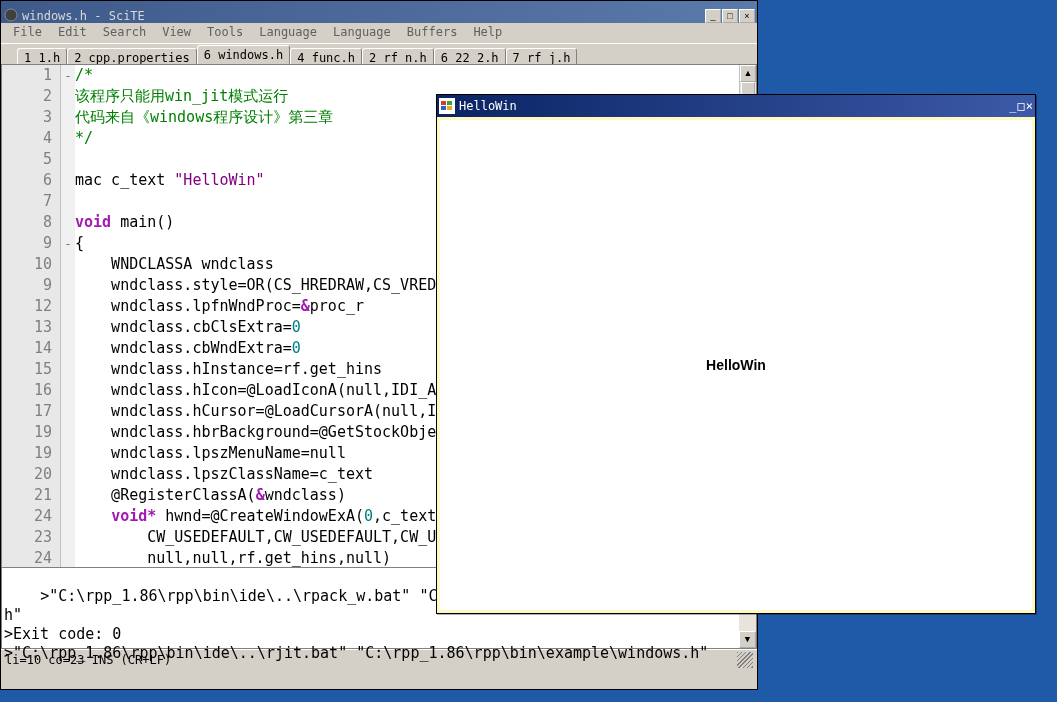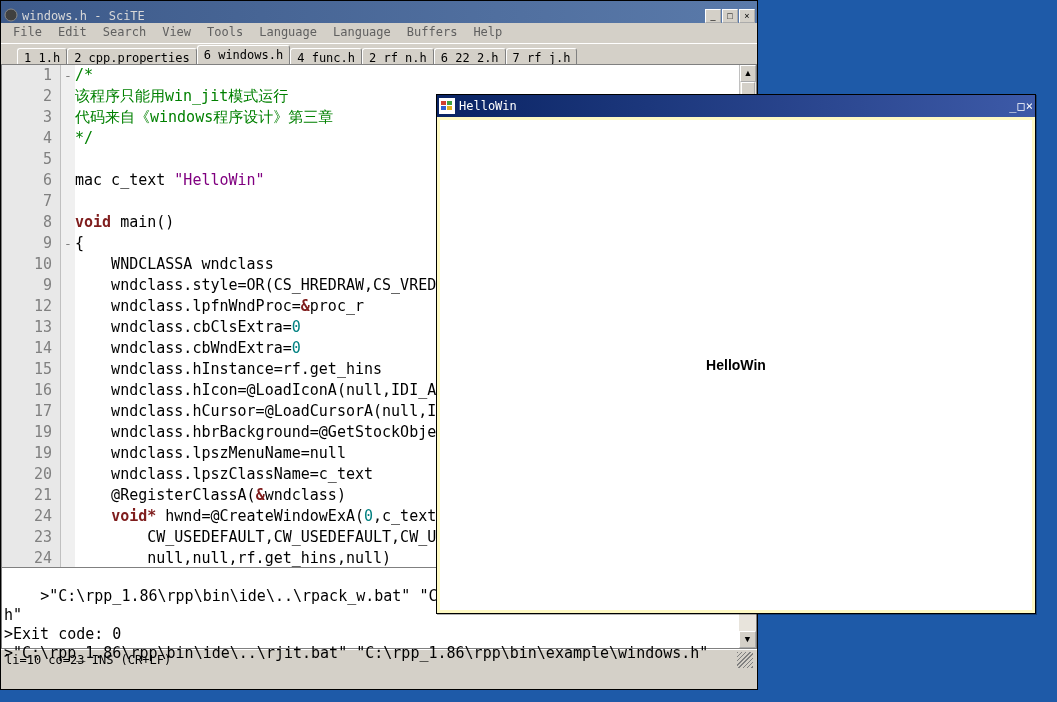--- a/index.html
+++ b/index.html
@@ -137,21 +137,21 @@
 }
 .code {
   flex: 1;
   font-family: Consolas, "SimSun", monospace;
   font-size: 15px;
   line-height: 21px;
   white-space: pre;
   color: #000;
 }
 .code .cm { color: #008000; }
-.code .kw { color: #7f1d1d; font-weight: bold; }
+.code .kw { color: #a21caf; font-weight: bold; }
 .code .str { color: #800080; }
 .code .num { color: #008080; }
 
 .vscroll-editor {
   position: absolute;
   right: 0;
   top: 0;
   bottom: 0;
   width: 17px;
   background: #e8e4dc;

